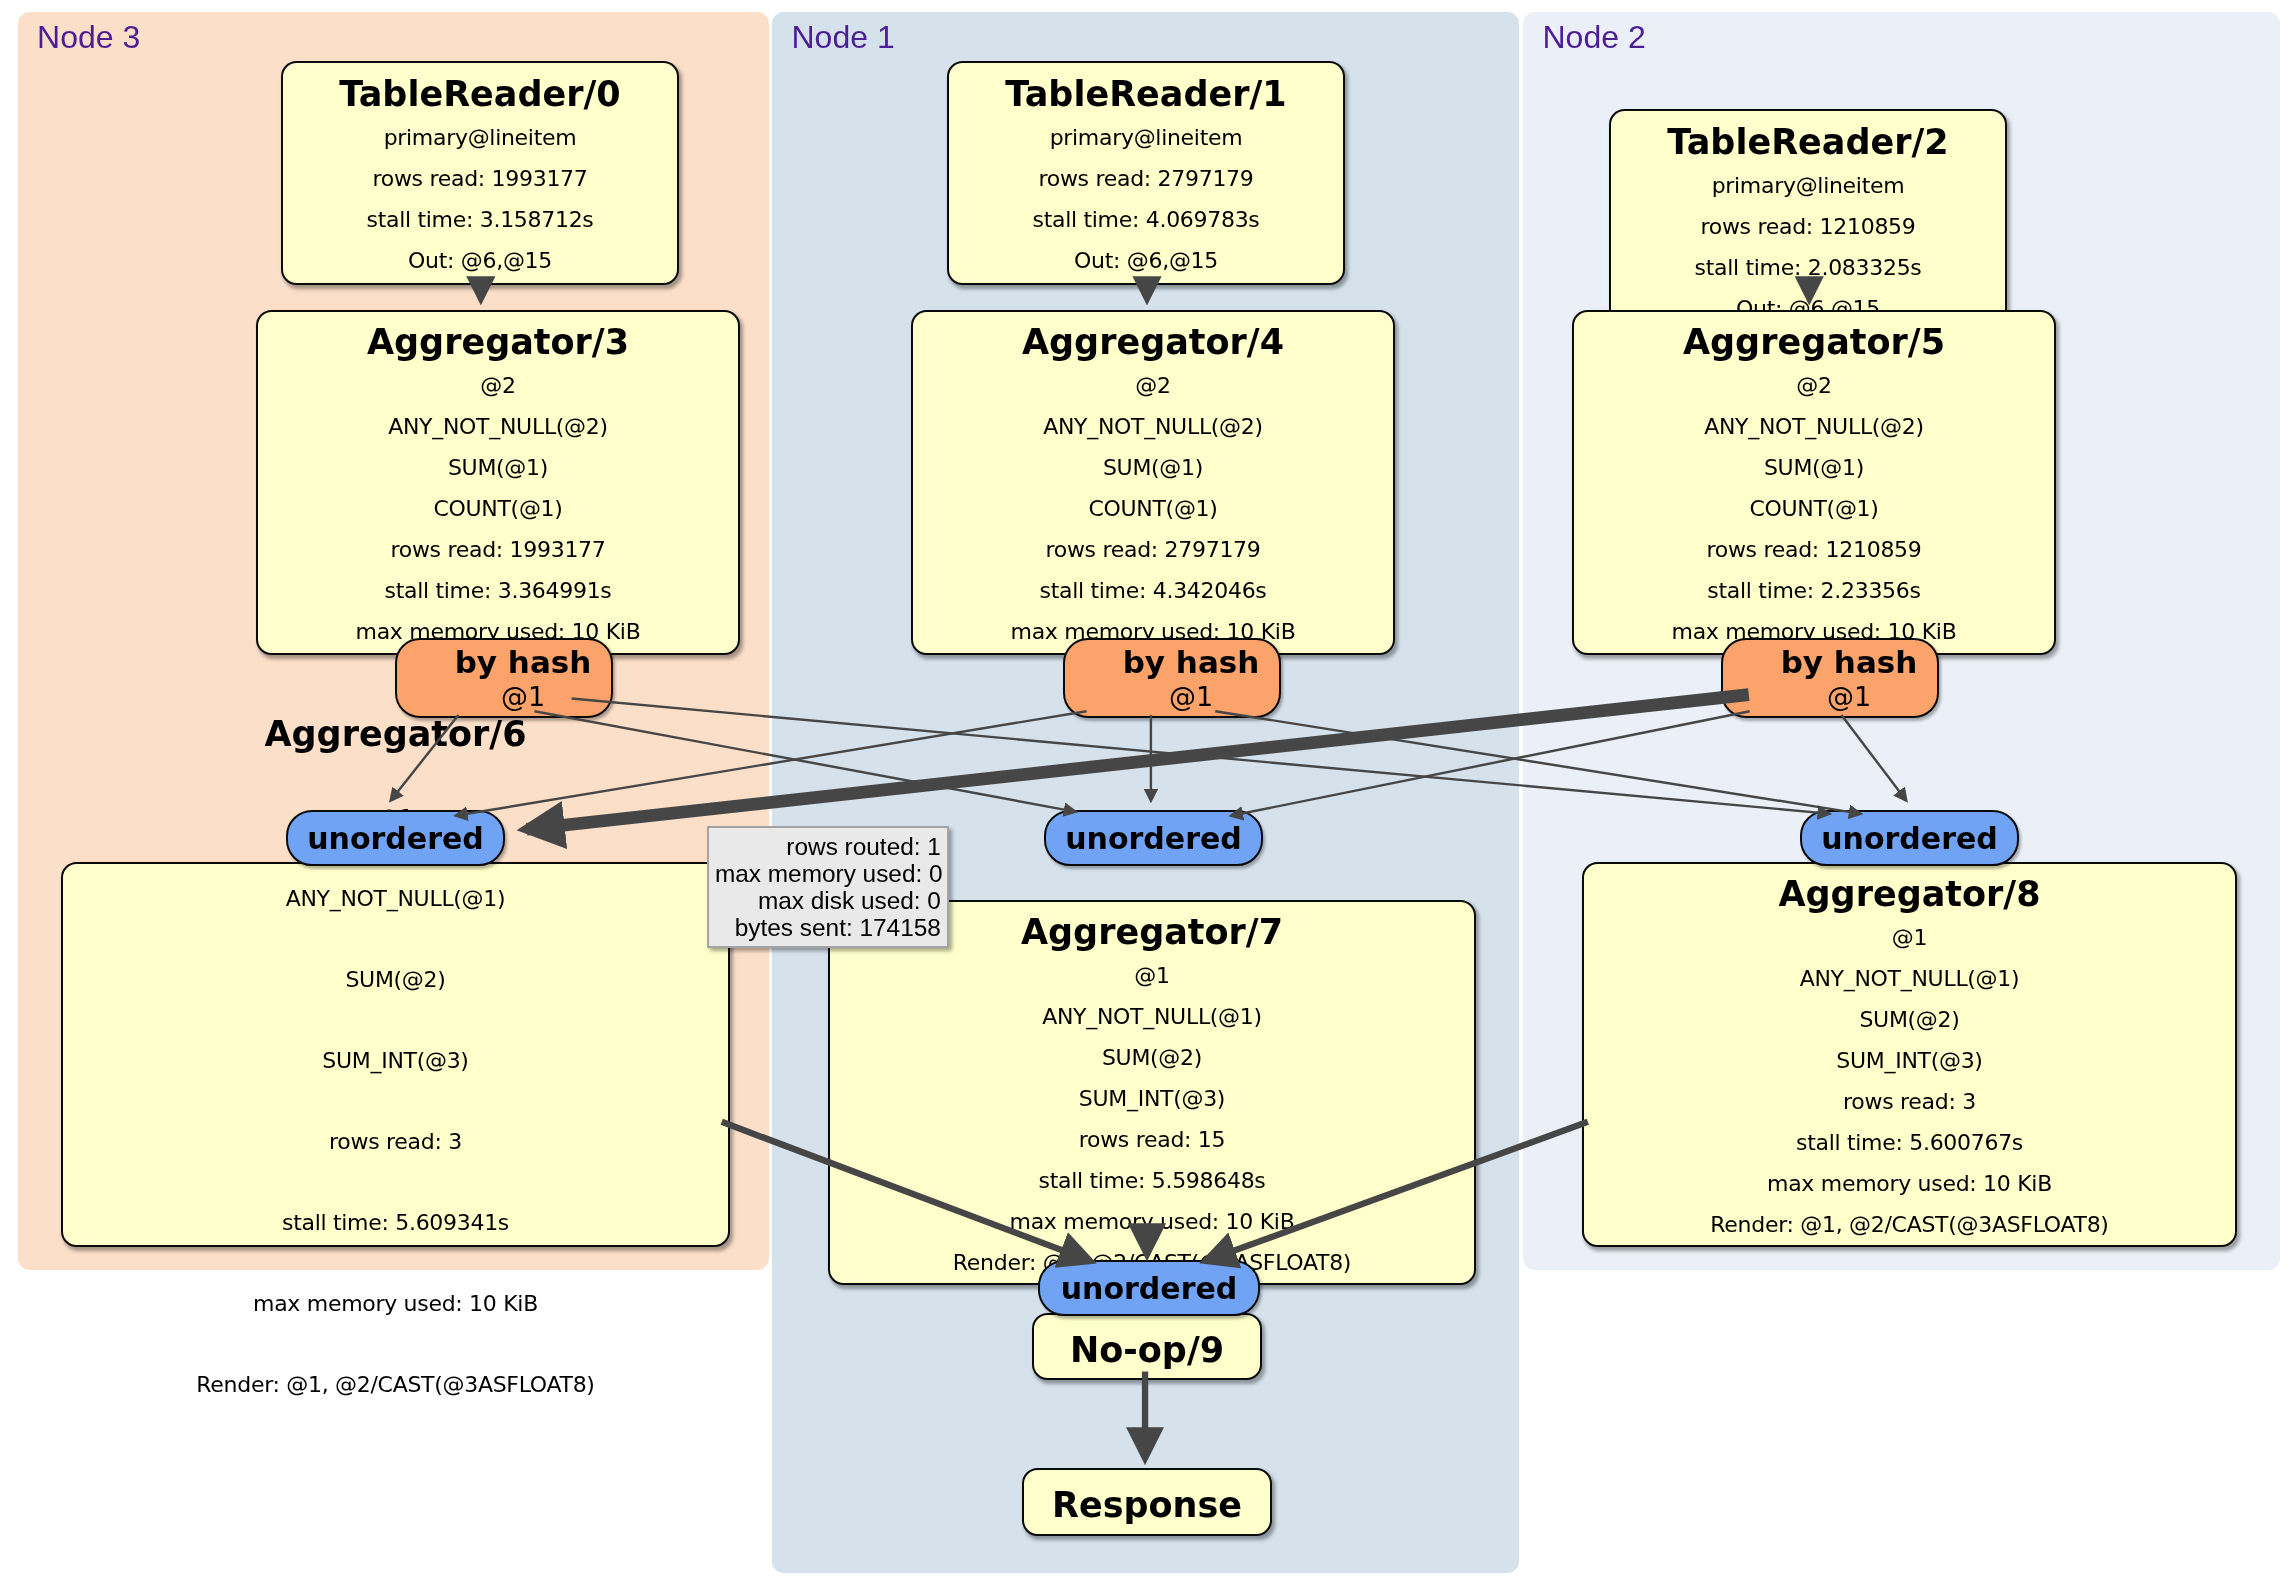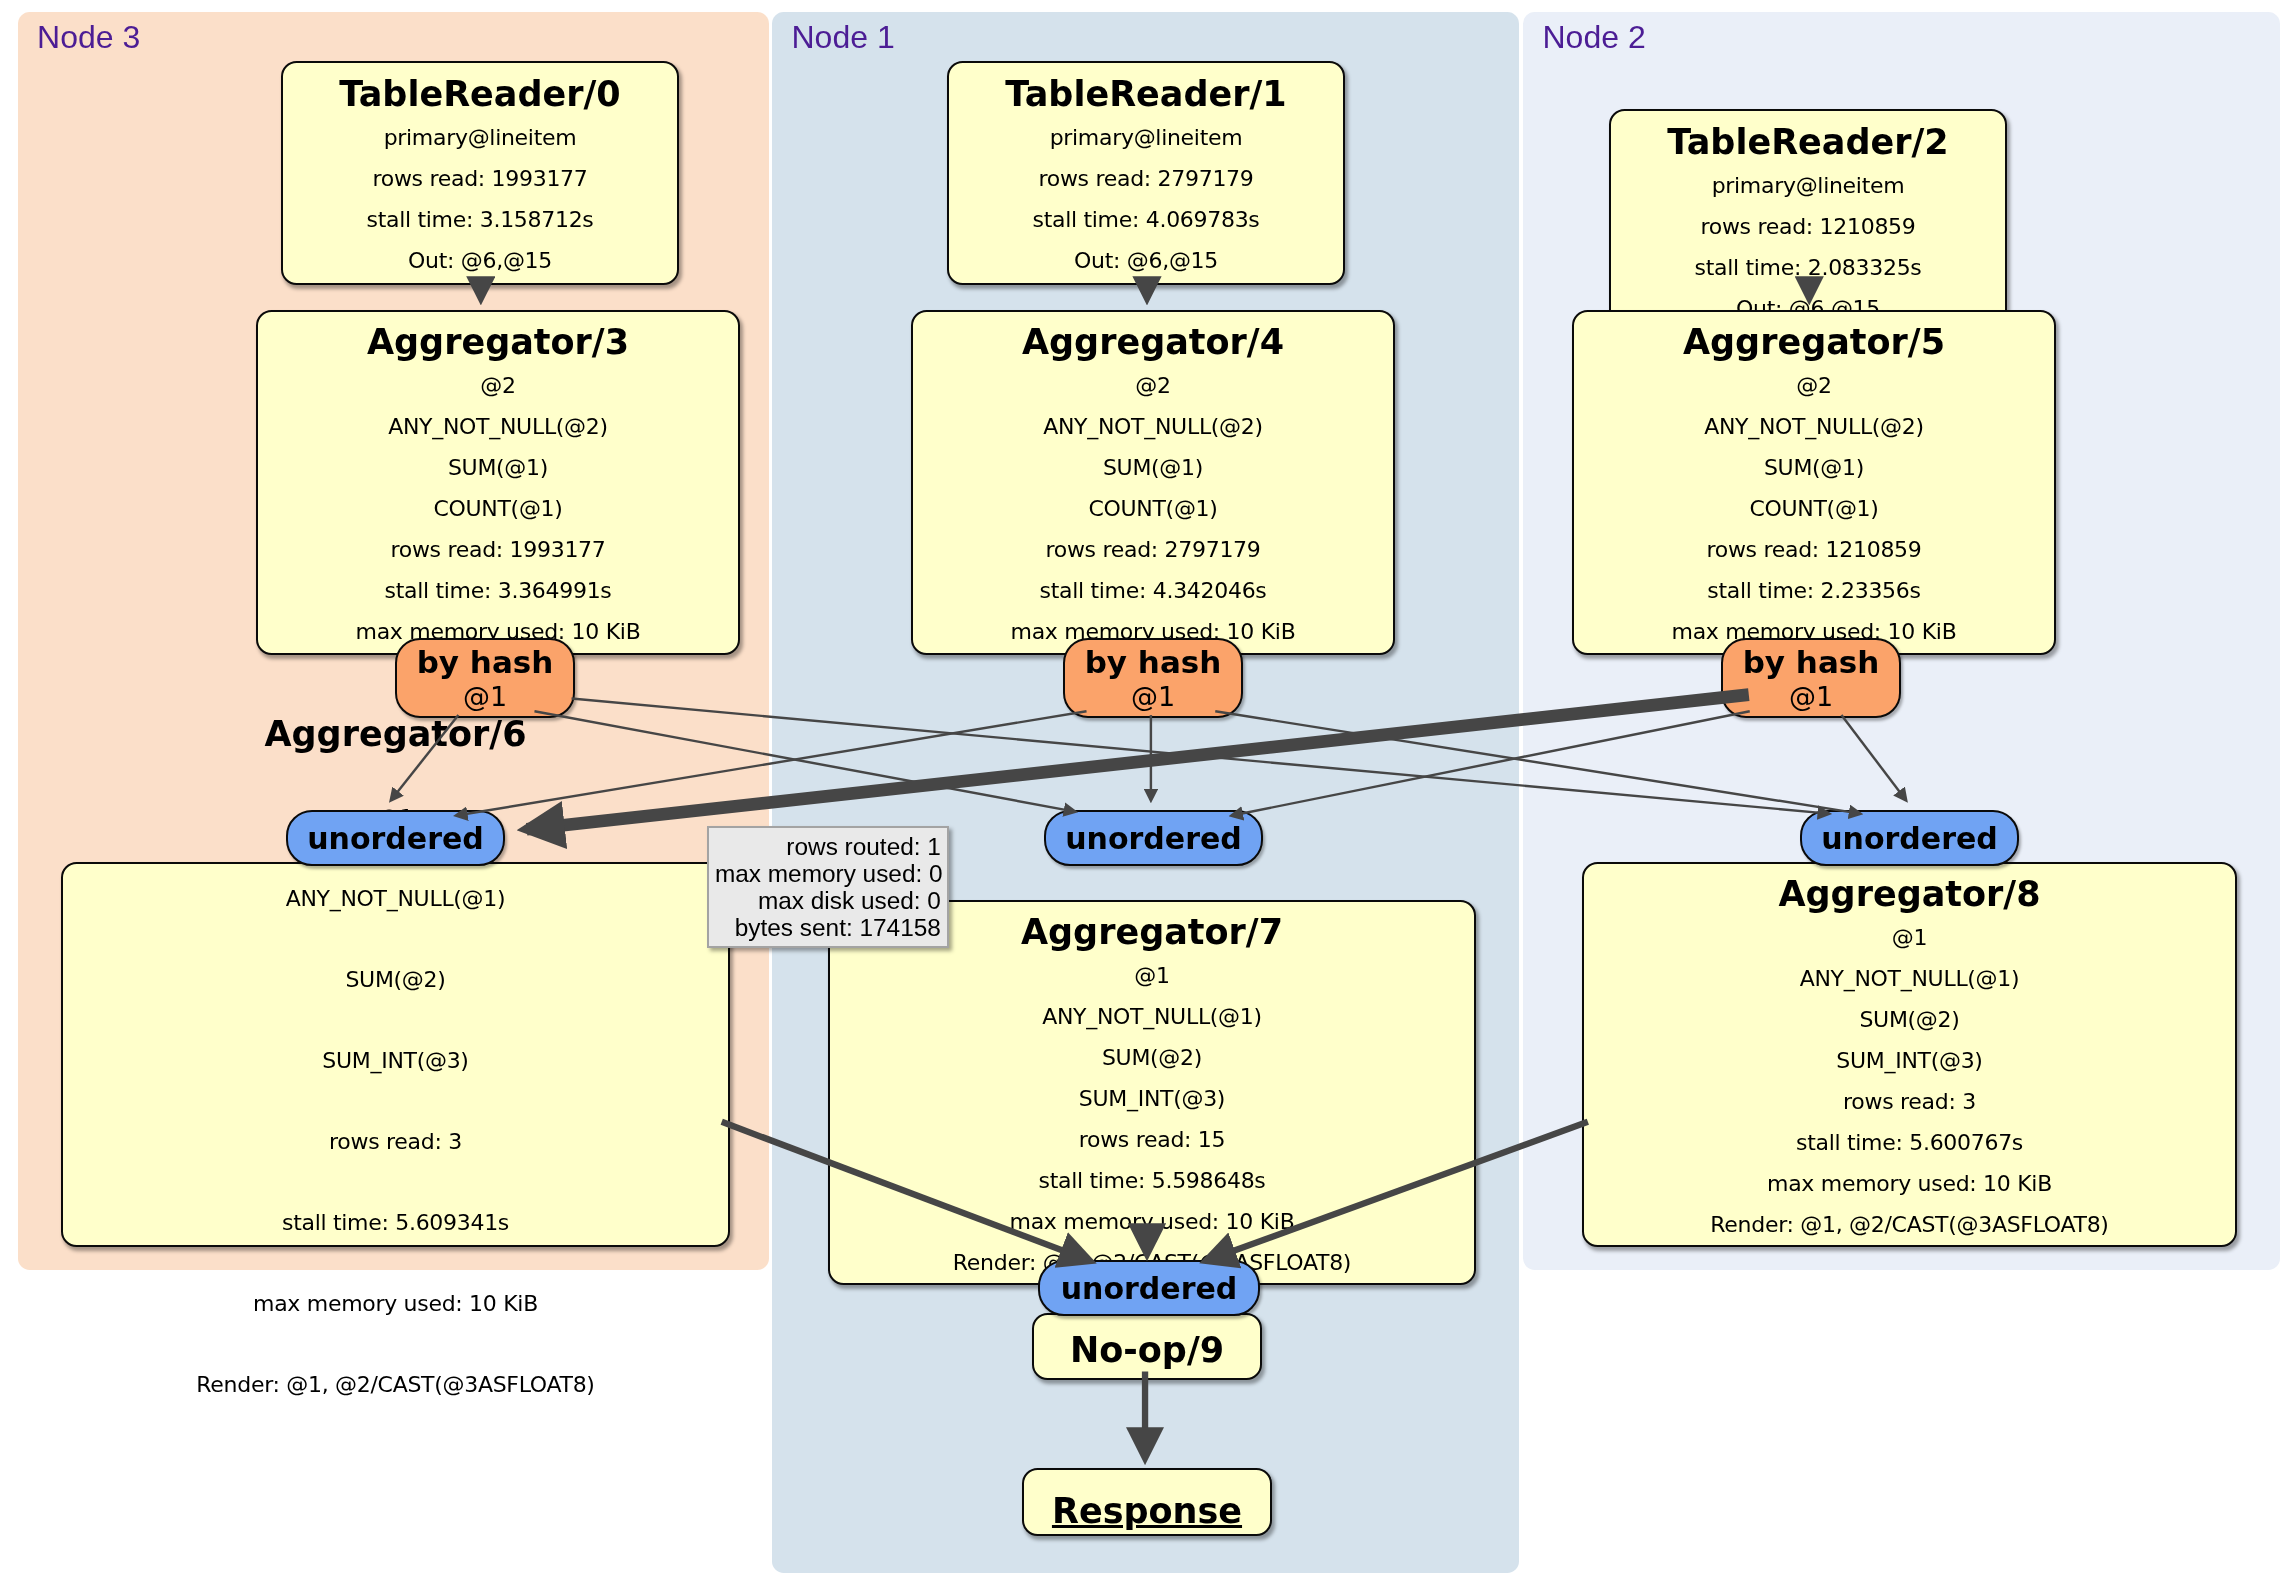--- a/index.html
+++ b/index.html
@@ -21,25 +21,25 @@
   #tr0{left:281px;top:61px;width:394px;height:213px;}
   #tr1{left:947px;top:61px;width:394px;height:213px;}
   #tr2{left:1609px;top:61px;width:394px;height:213px;margin-top:48px;}
   #agg3{left:256px;top:310px;width:480px;height:334px;}
   #agg4{left:911px;top:310px;width:480px;height:334px;}
   #agg5{left:1572px;top:310px;width:480px;height:334px;}
   #agg6{left:61px;top:862px;width:665px;height:374px;gap:40px;}
   #agg7{left:828px;top:900px;width:644px;height:374px;justify-content:flex-end;}
   #agg8{left:1582px;top:862px;width:651px;height:374px;}
   #noop{left:1032px;top:1313px;width:226px;height:56px;justify-content:center;}
-  #response{left:1022px;top:1468px;width:246px;height:57px;justify-content:flex-end;text-decoration:underline;}
+  #response{left:1022px;top:1468px;width:246px;height:57px;justify-content:center;}
   
   .router{position:absolute;background:#fba36a;border:2.9px solid #0a0a0a;border-radius:25px;
           box-shadow:2px 2.9px 2.9px rgba(0,0,0,0.3);display:flex;flex-direction:column;
-          align-items:center;justify-content:center;z-index:3;}
+          align-items:center;justify-content:center;z-index:3;padding-left:38px;}
   .router .rt{font-size:31px;font-weight:bold;line-height:37px;}
   .router .rs{font-size:27px;line-height:31px;}
   #router3{left:395px;top:638px;width:176px;height:76px;}
   #router4{left:1063px;top:638px;width:176px;height:76px;}
   #router5{left:1721px;top:638px;width:176px;height:76px;}
   
   .sync{position:absolute;background:#70a3f3;border:2.9px solid #0a0a0a;border-radius:26px;
         box-shadow:2px 2.9px 2.9px rgba(0,0,0,0.3);display:flex;align-items:center;
         justify-content:center;font-size:30px;font-weight:bold;z-index:3;}
   #sync6{left:286px;top:810px;width:215px;height:52px;}

